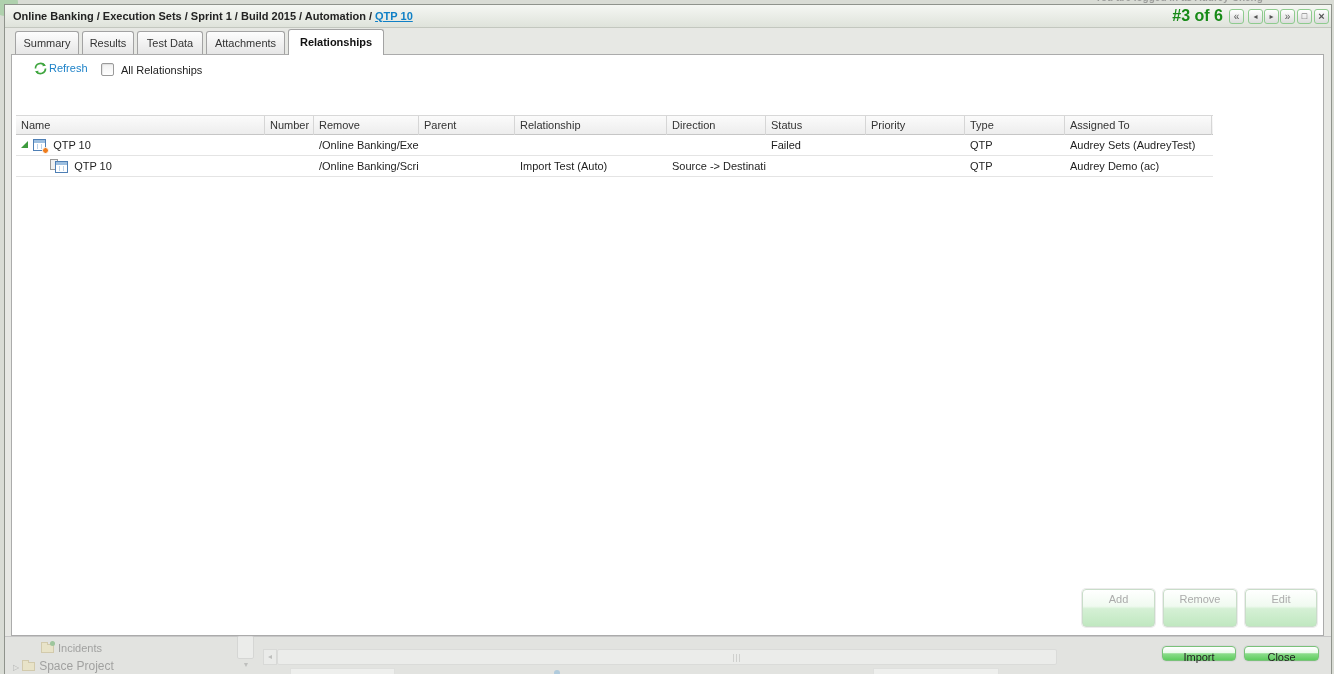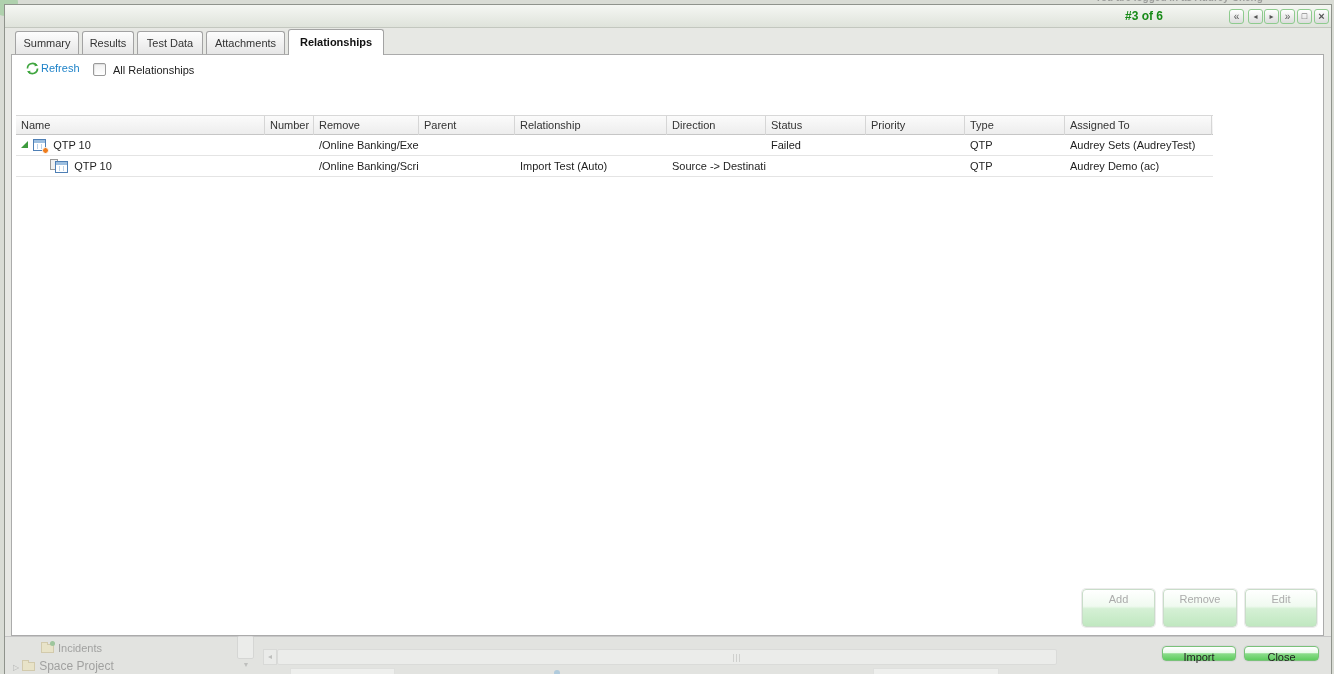--- a/index.html
+++ b/index.html
@@ -11,33 +11,33 @@
   .bg-logged { position:absolute; top:0; left:1095px; width:210px; height:4px; overflow:hidden; opacity:.65; }
   .bg-logged span { display:block; margin-top:-8px; color:#7d7d7d; font-size:10px; font-weight:bold; }
 
   
   .dialog { position:absolute; left:4px; top:4px; width:1328px; height:670px; background:#e7e8e4; border:1px solid #8f938c; border-bottom:none; }
 
   
   .dlg-header { position:absolute; left:0; top:0; right:0; height:23px; background:linear-gradient(to bottom,#f5f7f3,#dfe3db); border-bottom:1px solid #c3c7bf; }
   .breadcrumb { position:absolute; left:8px; top:0; line-height:22px; font-weight:bold; color:#232323; white-space:nowrap; }
   .breadcrumb a { color:#1080c6; text-decoration:underline; cursor:pointer; }
-  .pager-label { position:absolute; left:1120px; top:0; width:98px; line-height:22px; font-weight:bold; color:#178a17; font-size:12px; }
+  .pager-label { position:absolute; left:1120px; top:0; width:98px; text-align:right; line-height:22px; font-weight:bold; color:#178a17; font-size:16px; }
   .nav-btn { position:absolute; top:4px; width:15px; height:15px; border:1px solid #8ecb8e; border-radius:3px; background:linear-gradient(to bottom,#ffffff,#dcdcdc); color:#555; text-align:center; line-height:13px; font-size:9px; cursor:pointer; }
 
   
   .tabstrip { position:absolute; left:6px; top:24px; height:30px; z-index:3; }
   .tab { position:absolute; top:2px; height:23px; line-height:22px; text-align:center; color:#333; background:linear-gradient(to bottom,#fdfdfd,#e6e6e6); border:1px solid #a3a3a3; border-bottom:none; border-radius:3px 3px 0 0; cursor:pointer; }
   .tab.active { top:0; height:26px; line-height:25px; background:#fff; font-weight:bold; color:#111; z-index:4; }
 
   
   .content { position:absolute; left:6px; top:49px; width:1313px; height:582px; background:#fff; border:1px solid #ababab; z-index:2; }
 
   
-  .toolbar { position:absolute; left:0; top:0; right:0; height:28px; }
+  .toolbar { position:absolute; left:8px; top:0; right:0; height:28px; }
   .refresh-link { position:absolute; left:14px; top:7px; color:#1e82c8; cursor:pointer; }
   .refresh-link svg { vertical-align:-3px; margin-right:2px; }
   .cbx { position:absolute; left:81px; top:8px; width:13px; height:13px; border:1px solid #9a9a9a; border-radius:2px; background:linear-gradient(to bottom,#f1f1f1,#ffffff); box-shadow:inset 1px 1px 1px rgba(0,0,0,.08); cursor:pointer; }
   .cbx-label { position:absolute; left:101px; top:9px; color:#222; }
 
   
   .grid { position:absolute; left:4px; top:32px; width:1197px;margin-top:28px; }
   .grid-header { position:relative; height:20px; background:linear-gradient(to bottom,#fbfbfb,#ededed); border-top:1px solid #d8d8d8; border-bottom:1px solid #c6c6c6; }
   .hcell { position:absolute; top:0; height:19px; line-height:19px; padding-left:5px; color:#333; border-right:1px solid #d6d6d6; overflow:hidden; white-space:nowrap; }
   .grid-row { position:relative; height:21px; border-bottom:1px solid #e4e4e4; background:#fff; }
@@ -84,20 +84,21 @@
 <body>
 
 <div class="bg-logo-circle"></div>
 <div class="bg-logged">
     <span>You are logged in as Audrey Cheng</span>
   </div>
 
 <div class="dialog">
 
   <div class="dlg-header">
+    <div class="breadcrumb"><span>Online Banking / Execution Sets / Sprint 1 / Build 2015 / Automation / </span><a>QTP 10</a></div>
     <div class="pager-label">#3 of 6</div>
     <div class="nav-btn" style="left:1224px;font-size:10px;">«</div>
     <div class="nav-btn" style="left:1243px;font-size:8px;">◂</div>
     <div class="nav-btn" style="left:1259px;font-size:8px;">▸</div>
     <div class="nav-btn" style="left:1275px;font-size:10px;">»</div>
     <div class="nav-btn" style="left:1292px;">□</div>
     <div class="nav-btn" style="left:1309px;font-size:11px;font-weight:bold;">×</div>
   </div>
 
   <div class="tabstrip">

